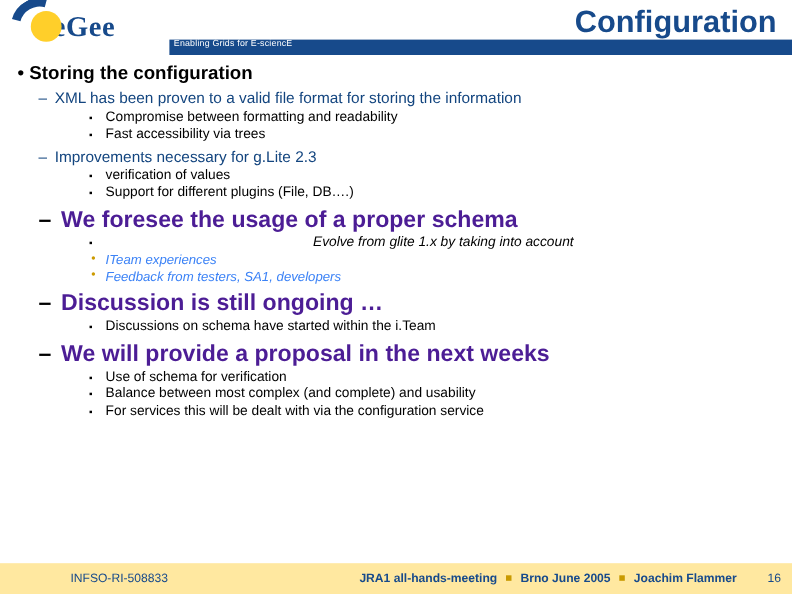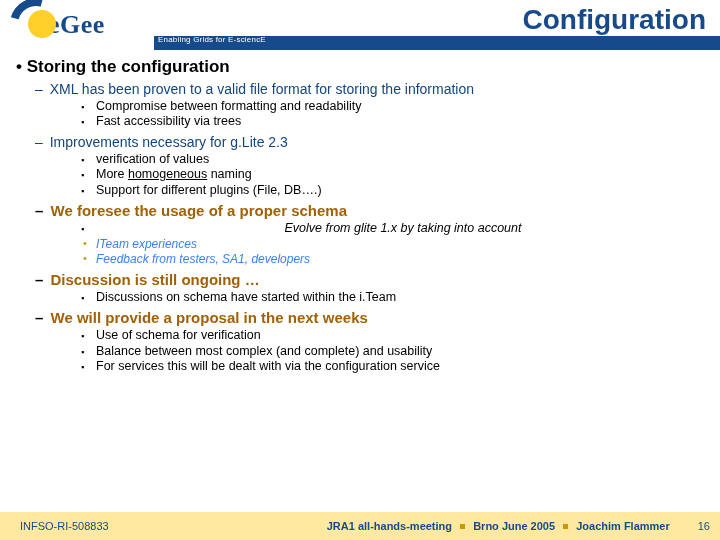--- a/index.html
+++ b/index.html
@@ -89,21 +89,21 @@
   }
   .content .lvl0::before {
     content: "• ";
   }
   .lvl1 {
     margin-left: 34px;
     margin-top: 4px;
     font-size: 14px;
     color: #13457f;
   }
-  .lvl1.embold { font-weight: bold; font-size: 15px; color: #a16207; }
+  .lvl1.embold { font-weight: bold; font-size: 21px; color: #4c1d95; }
   .lvl1::before {
     content: "– ";
     color: #13457f;
     margin-left: -15px;
     padding-right: 3px;
   }
   .lvl1.embold::before { color: #000; }
   .lvl2 {
     margin-left: 80px;
     font-size: 12.5px;
@@ -140,20 +140,21 @@
     height: 28px;
     background: #ffe8a0;
     display: flex;
     align-items: center;
     justify-content: space-between;
     padding: 0 10px 0 20px;
     font-size: 11px;
   }
   .footer-left {
     color: #174a8b;
+    margin-left: 44px;
   }
   .footer-right {
     color: #174a8b;
     font-weight: bold;
     display: flex;
     align-items: flex-start;
     gap: 14px;
   }
   .footer-sep {
     display: inline-block;
@@ -182,21 +183,20 @@
 
 <div class="content">
   <div class="lvl0">Storing the configuration</div>
 
   <div class="lvl1">XML has been proven to a valid file format for storing the information</div>
   <div class="lvl2">Compromise between formatting and readability</div>
   <div class="lvl2">Fast accessibility via trees</div>
 
   <div class="lvl1">Improvements necessary for g.Lite 2.3</div>
   <div class="lvl2">verification of values</div>
-  <div class="lvl2"><span>More </span><span class="underword">homogeneous</span><span> naming</span></div>
   <div class="lvl2">Support for different plugins (File, DB….)</div>
 
   <div class="lvl1 embold">We foresee the usage of a proper schema</div>
   <div class="lvl2 em">Evolve from glite 1.x by taking into account</div>
   <div class="lvl3">ITeam experiences</div>
   <div class="lvl3">Feedback from testers, SA1, developers</div>
 
   <div class="lvl1 embold">Discussion is still ongoing …</div>
   <div class="lvl2">Discussions on schema have started within the i.Team</div>
 

